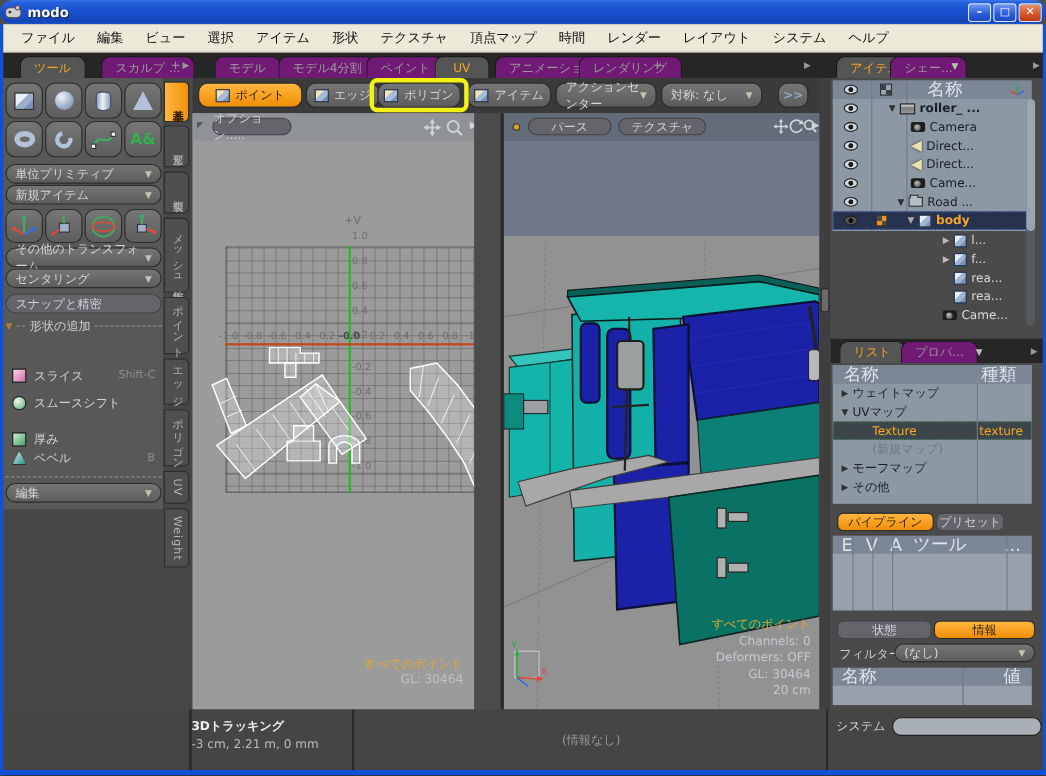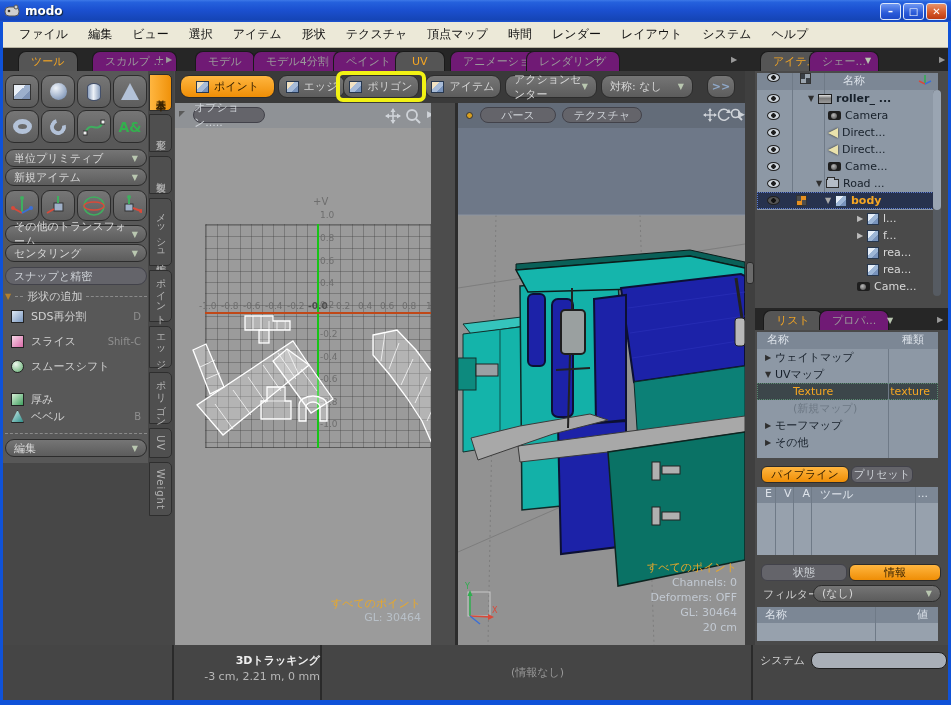--- a/index.html
+++ b/index.html
@@ -5,21 +5,21 @@
   * { margin:0; padding:0; box-sizing:border-box; }
   html,body { background:#222; }
   body { font-family:"DejaVu Sans",sans-serif; }
   #win { position:relative; width:951px; height:705px; background:#4c4c4c; overflow:hidden; }
   .abs { position:absolute; }
   .flex { display:flex; align-items:center; }
 
   
   .titlebar { left:0; top:0; width:951px; height:22px;
     background:linear-gradient(180deg,#3d79e8 0%,#2561dd 10%,#1b50d0 45%,#1545b6 90%,#1d54d6 100%);
-    display:flex; align-items:center; padding:0 4px; }
+    display:flex; align-items:center; padding:0 4px;border-radius:11px; }
   .title-text { color:#fff; font-weight:bold; font-size:12px; margin-left:5px; text-shadow:1px 1px 1px #123; }
   .winbtn { width:21px; height:17px; border:1px solid #dce6fa; border-radius:3px; margin-left:2px;
     background:linear-gradient(180deg,#6f97f2,#2a5ad8 60%,#1d4ac8); color:#fff; font-size:10px;
     display:flex; align-items:center; justify-content:center; font-weight:bold; }
   .winbtn.close { background:linear-gradient(180deg,#e8936a,#d75a2a 55%,#bc3a12); }
   .border-blue { background:#0f52d8; }
   .menubar { left:3px; top:22px; width:945px; height:26px; background:#ece9d8; border-bottom:1px solid #b8b4a2;
     display:flex; align-items:center; gap:0; padding-left:6px; }
   .menu-item { font-size:12px; color:#111; padding:4px 10px; }
 
@@ -72,21 +72,21 @@
   .gem { width:13px; height:13px; border:1px solid #222; }
   .toolrow { height:25px; display:flex; align-items:center; gap:7px; padding:0 6px; color:#d2d2d2; font-size:11px; }
   .toolrow .key { margin-left:auto; color:#8f8f8f; font-size:10px; }
   .sect-dash { border-top:1px dashed #8a8a8a; }
 
   .mcube { width:13px; height:12px; border:1px solid #27374e;
     background:linear-gradient(135deg,#f2e2c2 0 38%,#a8bcd8 38% 70%,#7893bc 70%); }
   .tree-row { display:flex; align-items:center; font-size:11px; color:#17202a; height:17px; }
   .muted { color:#6d7884; }
   .info-line { font-size:11px; color:#c2c9d2; text-align:right; line-height:15px; }
-  .col-hdr { background:#7c8795; color:#dde3ea; font-size:11px; display:flex; }
+  .col-hdr { background:#7c8795; color:#dde3ea; font-size:16px; display:flex; align-items:center; }
   input.cmd { background:#a9afb7; border:1px solid #1f1f1f; border-radius:8px; height:17px; width:136px; padding:0 6px; font-size:11px; color:#111; }
 </style>
 </head>
 <body>
 
 <div id="win">
 
   <div class="abs titlebar">
     <svg width="16" height="16">
         <rect x="1" y="4" width="14" height="9" rx="4" fill="#cfcfcf" stroke="#555"></rect>
@@ -228,25 +228,20 @@
         <span>スナップと精密</span>
       </div>
 
     <div class="abs flex" style="left:2px;top:218px;width:142px;height:14px;gap:4px">
       <span class="arrow" style="color:#b08030">▼</span>
       <span class="sect-dash" style="width:8px"></span>
       <span style="color:#cfcfcf;font-size:11px">形状の追加</span>
       <span class="sect-dash" style="flex:1"></span>
     </div>
 
-    <div class="abs toolrow" style="left:2px;top:233px;width:142px">
-      <span class="gem" style="background:linear-gradient(135deg,#dfe9f5,#7a98c0)"></span>
-      <span>SDS再分割</span>
-        <span class="key">D</span>
-    </div>
     <div class="abs toolrow" style="left:2px;top:258px;width:142px">
       <span class="gem" style="background:linear-gradient(135deg,#f8d8e8,#d86aa8)"></span>
       <span>スライス</span>
         <span class="key">Shift-C</span>
     </div>
     <div class="abs toolrow" style="left:2px;top:283px;width:142px">
       <span class="gem" style="border-radius:50%;background:radial-gradient(circle at 35% 30%,#eef8ee,#5aa86a)"></span>
       <span>スムースシフト</span>
         <span class="key"></span>
     </div>
@@ -670,21 +665,21 @@
         <span style="margin-left:8px">名称</span>
         <span style="margin-right:10px">値</span>
       </div>
       <div class="abs" style="left:2px;top:62px;width:181px;height:18px;background:#97a1ad"></div>
       <div class="abs" style="left:120px;top:46px;width:1px;height:34px;background:#6f7a87;border-left:1px dotted #6f7a87"></div>
     </div>
   </div>
 
   <div class="abs" style="left:3px;top:645px;width:945px;height:55px;background:#454545">
     <div class="abs" style="left:169px;top:0;width:2px;height:55px;background:#2a2a2a"></div>
-    <div class="abs" style="left:169px;top:0;width:150px;height:55px;border-left:2px solid #2a2a2a;border-right:2px solid #2a2a2a;text-align:right;padding-top:8px">
+    <div class="abs" style="left:169px;top:0;width:150px;height:55px;border-left:2px solid #2a2a2a;border-right:2px solid #2a2a2a;text-align:left;padding-top:8px">
       <div style="color:#efefef;font-size:11px;font-weight:bold">3Dトラッキング</div>
       <div style="color:#b8b8b8;font-size:11px;margin-top:2px">-3 cm, 2.21 m, 0 mm</div>
     </div>
     <div class="abs" style="left:321px;top:0;width:429px;height:55px;border-right:2px solid #2a2a2a;display:flex;align-items:center;justify-content:center">
       <span style="color:#989898;font-size:11px">(情報なし)</span>
     </div>
     <div class="abs flex" style="left:753px;top:0;width:192px;height:30px;gap:6px;padding-left:4px">
       <span style="color:#d6d6d6;font-size:11px">システム</span>
       <input class="cmd" style="">
     </div>

